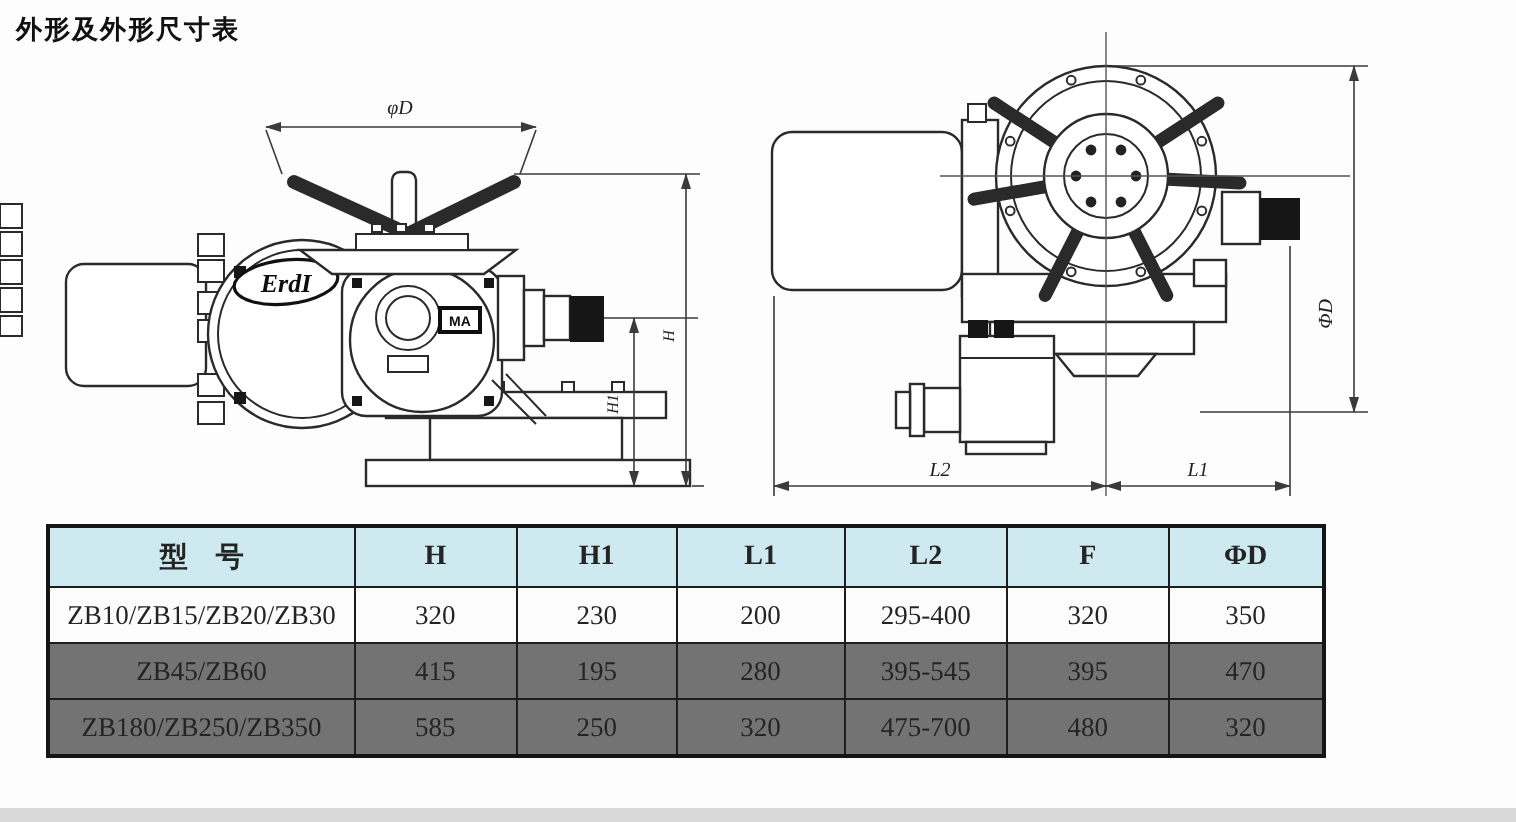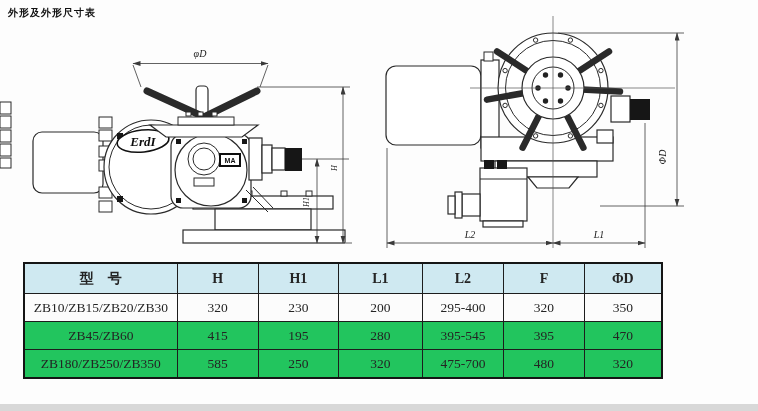--- a/index.html
+++ b/index.html
@@ -1,39 +1,39 @@
 <!DOCTYPE html>
 <html><head>
 <meta charset="utf-8">
 <style>
   html,body{margin:0;padding:0;}
   #page{position:relative;width:758px;height:411px;background:#fdfdfd;overflow:hidden;
         font-family:"Liberation Serif",serif;}
   #doc-title{position:absolute;left:8px;top:6px;font-family:"Liberation Sans",sans-serif;
-        font-weight:bold;font-size:10px;color:#111;letter-spacing:1px;}
+        font-weight:bold;font-size:13px;color:#111;letter-spacing:1px;}
   svg{position:absolute;}
   #side-view{left:0;top:40px;}
   #top-view{left:378px;top:8px;}
   .ln{stroke:#2a2a2a;stroke-width:1.2;fill:#fff;}
   .lnf{stroke:#2a2a2a;stroke-width:1;fill:#fff;}
   .blk{fill:#161616;stroke:none;}
   .dim{stroke:#3a3a3a;stroke-width:0.8;fill:none;}
   .thin{stroke:#555;stroke-width:0.7;fill:none;}
   .dimtxt{font-family:"Liberation Serif",serif;font-style:italic;font-size:10px;fill:#222;}
   .dimtxt-sm{font-family:"Liberation Serif",serif;font-style:italic;font-size:8px;fill:#222;}
   .logotxt{font-family:"Liberation Serif",serif;font-style:italic;font-weight:bold;font-size:13px;fill:#0d0d0d;}
   .platetxt{font-family:"Liberation Sans",sans-serif;font-weight:bold;font-size:7px;fill:#0d0d0d;}
   #dim-table{position:absolute;left:23px;top:262px;width:640px;border-collapse:collapse;
         table-layout:fixed;background:#fcfcfc;}
   #dim-table th,#dim-table td{border:1.5px solid #1d1d1d;text-align:center;vertical-align:middle;
         padding:0;color:#242424;overflow:hidden;white-space:nowrap;}
   #dim-table th{height:29px;background:#cfe9f1;font-weight:bold;font-size:14px;}
   #dim-table td{height:27px;font-size:13.5px;}
   #dim-table{border:2px solid #151515;}
-  tr.alt td{background:#22c55e;}
+  tr.alt td{background:#737373;}
   tr.plain td{background:#fcfcfc;}
   #bottom-strip{position:absolute;left:0;top:404px;width:758px;height:7px;background:#d8d8d8;}
 </style>
 </head>
 <body>
 
 <div id="page">
 
   <div id="doc-title">外形及外形尺寸表</div>
 

